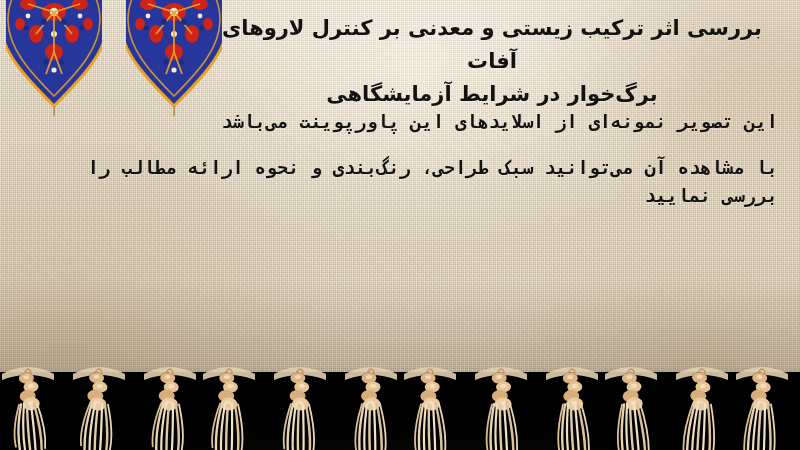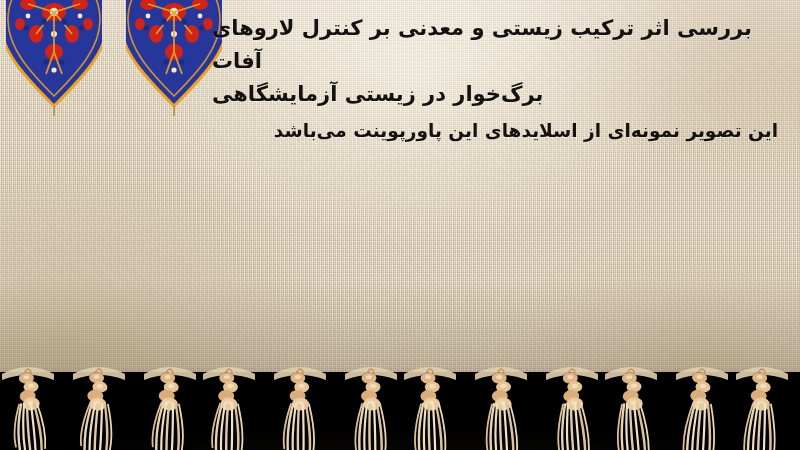--- a/index.html
+++ b/index.html
@@ -53,36 +53,36 @@
       #000;
   }
   .fringe-row{
     position:absolute;left:0;top:358px;width:800px;height:92px;
   }
   .tassel{position:absolute;top:0;}
 
   
   .title{
     position:absolute;right:28px;top:12px;width:560px;
-    text-align:left;
+    text-align:center;
     font-size:21px;line-height:1.58;
     font-weight:bold;
     color:#141210;
     letter-spacing:0px;
     text-shadow:0 1px 0 rgba(255,255,255,.28);
   }
   .body-block{
     position:absolute;right:22px;top:110px;width:756px;
     text-align:right;
     color:#141210;
     font-size:18.5px;
     font-weight:bold;
     text-shadow:0 1px 0 rgba(255,255,255,.25);
   }
-  .body-line{margin:7px 0 18px 0;line-height:1.5;}
+  .body-line{margin:0 0 18px 0;line-height:1.5;font-family:Liberation Mono, monospace;}
   .body-line:last-child{margin-bottom:0;}
 </style>
 </head>
 <body>
 
 <div class="slide">
 
   <div class="cloth"></div>
   <div class="cloth-shade"></div>
 
@@ -163,25 +163,26 @@
     <g transform="translate(0,52)">
       <use href="#medallion"></use>
       <g transform="translate(48,88)">
           <use href="#pendant"></use>
         </g>
     </g>
   </svg>
 
   <div class="title">
     <div>بررسی اثر ترکیب زیستی و معدنی بر کنترل لاروهای آفات</div>
-    <div>برگ‌خوار در زیستی آزمایشگاهی</div>
+    <div>برگ‌خوار در شرایط آزمایشگاهی</div>
   </div>
 
   <div class="body-block">
     <p class="body-line">این تصویر نمونه‌ای از اسلایدهای این پاورپوینت می‌باشد</p>
+    <p class="body-line">با مشاهده آن می‌توانید سبک طراحی، رنگ‌بندی و نحوه ارائه مطالب را بررسی نمایید</p>
   </div>
 
   <div class="band"></div>
 
   <div class="fringe-row">
       <svg class="tassel" width="56" height="92" viewBox="0 0 56 92" style="left: 0.333333px;">
         <path d="M2 16 Q 28 2 54 16 L 54 22 Q 28 12 2 22 Z" fill="#e0cfb0" opacity=".9"></path>
         <g transform="translate(28,14) rotate(-4)">
           <path d="M0 0 C -5 6 5 10 0 16 C -5 22 5 26 0 32" stroke="#c79a66" stroke-width="7" fill="none" stroke-linecap="round"></path>
           <path d="M0 0 C -5 6 5 10 0 16 C -5 22 5 26 0 32" stroke="#e8c79c" stroke-width="4" fill="none" stroke-linecap="round"></path>

